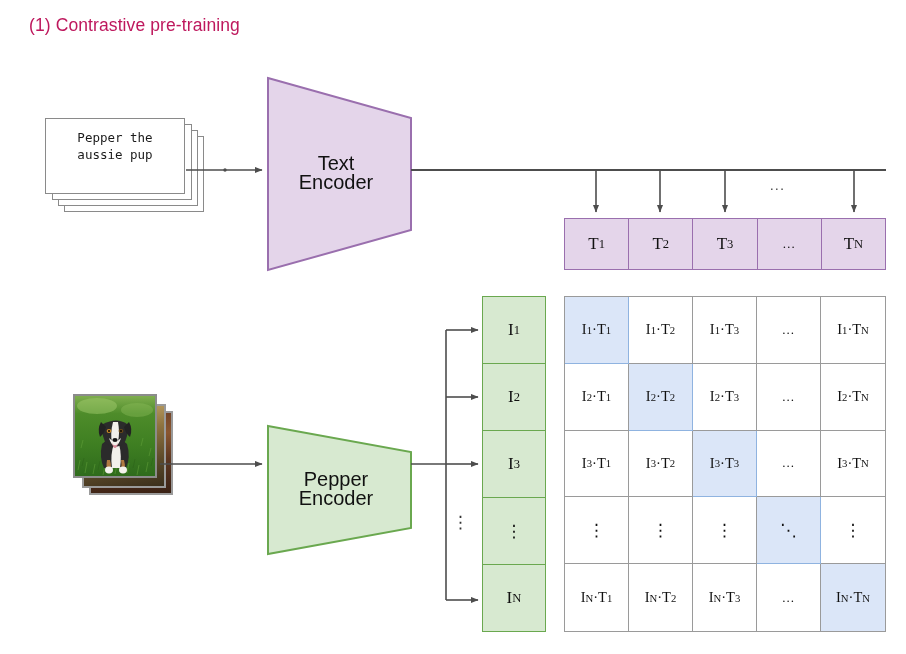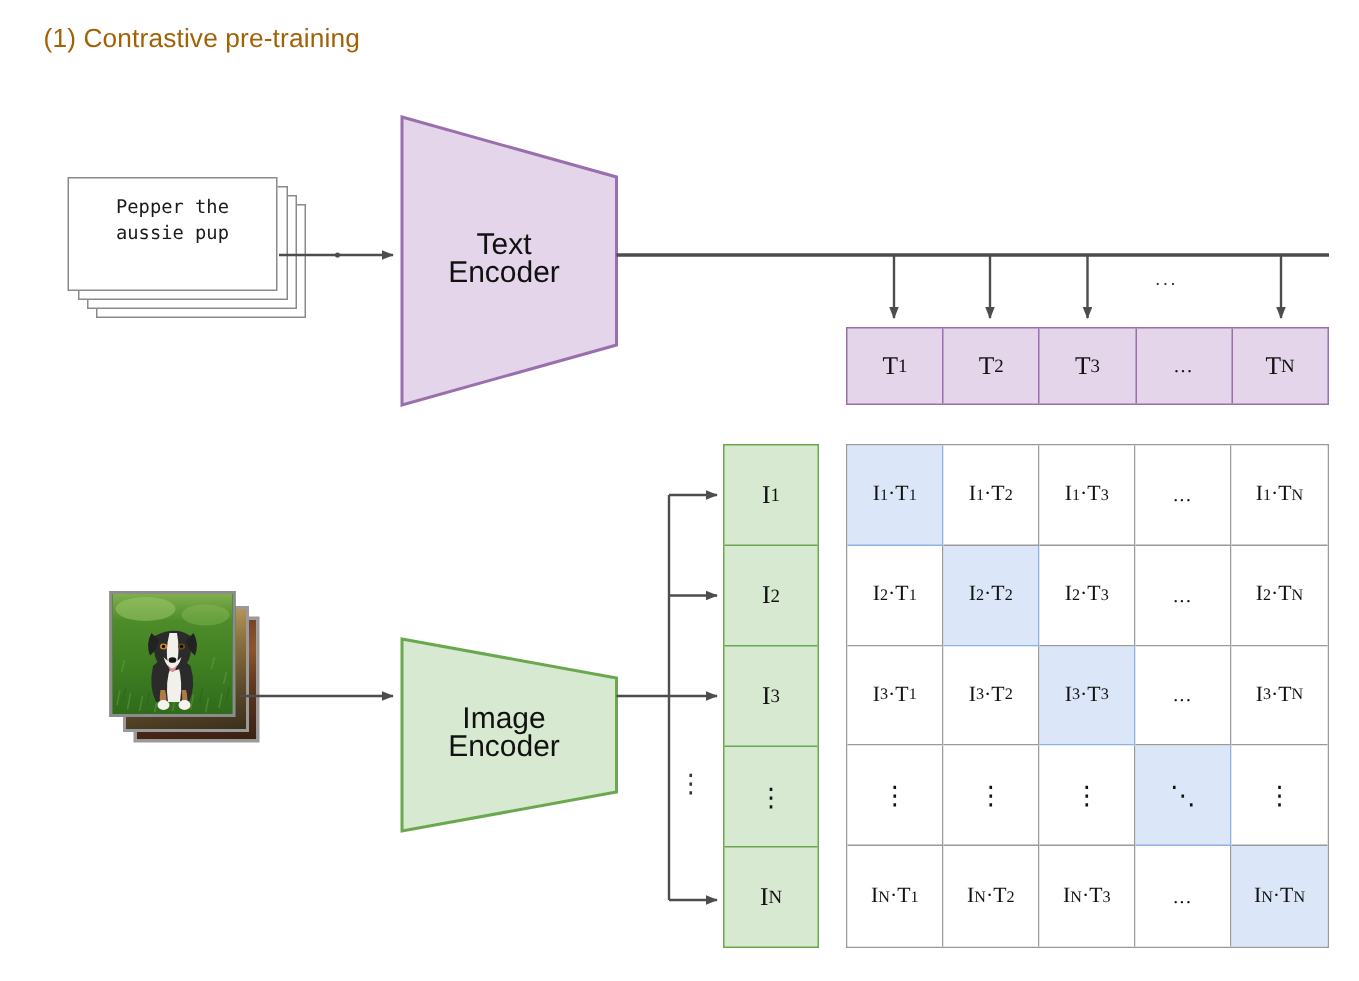--- a/index.html
+++ b/index.html
@@ -9,21 +9,21 @@
     font-family:"Liberation Sans", sans-serif;
     position:relative;
     overflow:hidden;
     -webkit-font-smoothing:antialiased;
   }
   .stage{position:absolute;left:0;top:0;width:906px;height:654px;}
 
   
   #title{
     position:absolute;left:29px;top:15px;
-    font-size:17.5px;color:#a16207;
+    font-size:17.5px;color:#be185d;
     letter-spacing:.1px;white-space:nowrap;
   }
 
   
   .card{
     position:absolute;
     width:140px;height:76px;
     background:#ffffff;
     border:1px solid #8a8a8a;
     box-sizing:border-box;
@@ -258,21 +258,21 @@
     <div>Text</div>
     <div>Encoder</div>
   </div>
 
   <div class="encoder" id="image-encoder">
     <svg width="150" height="132" viewBox="0 0 150 132">
       <polygon points="2,2 145,28 145,104 2,130" fill="#d7e9d0" stroke="#6aa84f" stroke-width="2"></polygon>
     </svg>
   </div>
   <div class="enc-label" id="image-encoder-label">
-    <div>Image</div>
+    <div>Pepper</div>
     <div>Encoder</div>
   </div>
 
   <svg id="wires">
     <defs>
       <marker id="ah" markerWidth="9" markerHeight="9" refX="7.4" refY="3.2" orient="auto" markerUnits="userSpaceOnUse">
         <path d="M0,0 L8,3.2 L0,6.4 z" fill="#4d4d4d"></path>
       </marker>
     </defs>
     <g stroke="#4d4d4d" stroke-width="1.6" fill="none">

